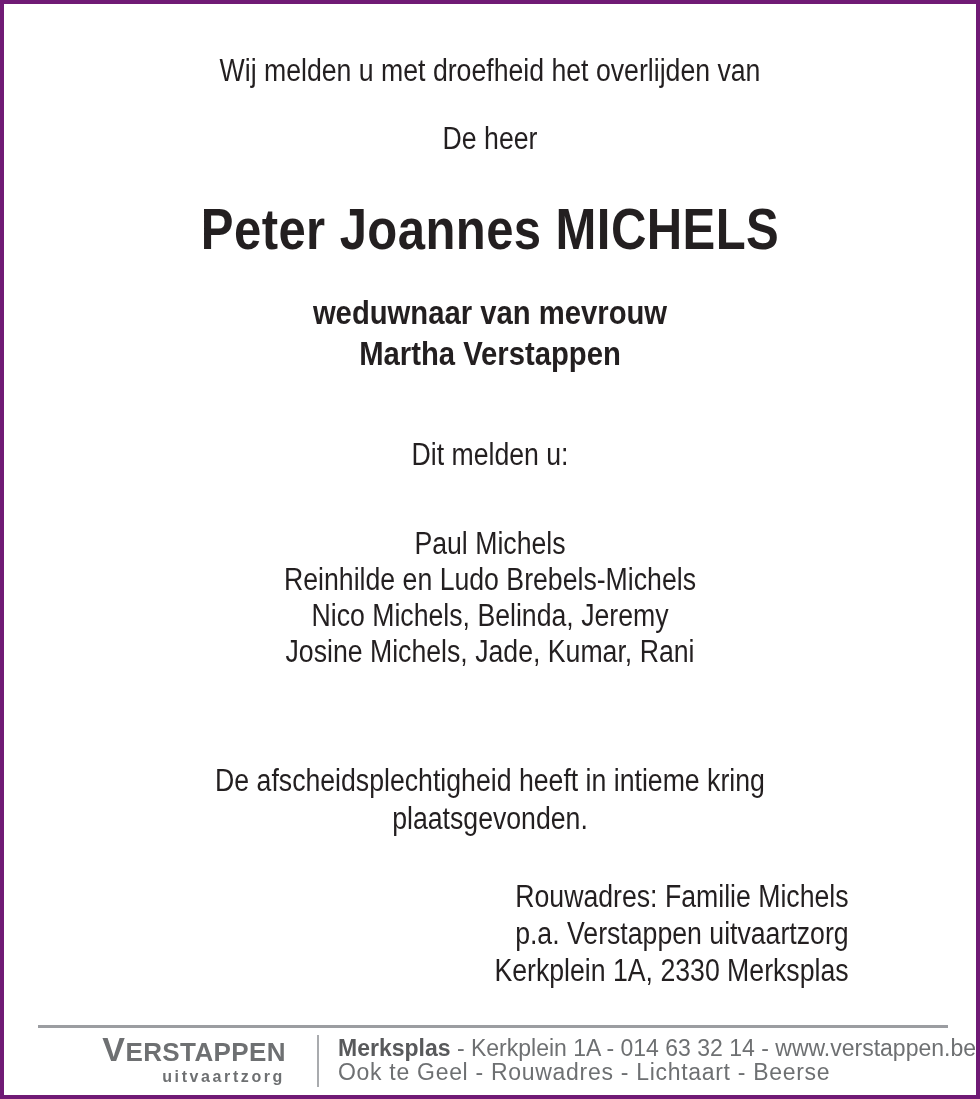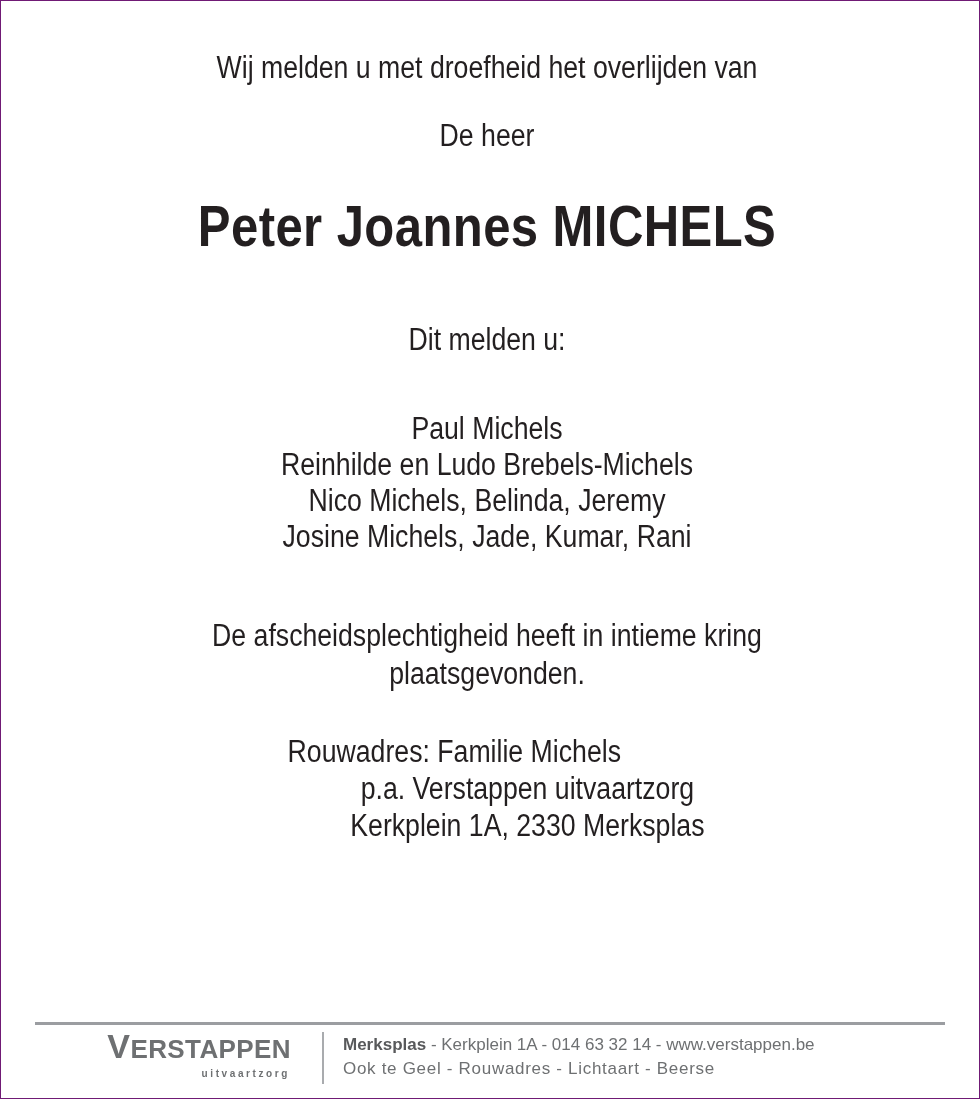--- a/index.html
+++ b/index.html
@@ -7,21 +7,21 @@
     margin: 0;
     padding: 0;
     background: #ffffff;
   }
   #card {
     position: relative;
     width: 980px;
     height: 1099px;
     box-sizing: border-box;
     background: #ffffff;
-    border: 1px solid #701a75;
+    border: 4px solid #701a75;
     overflow: hidden;
     font-family: "Liberation Sans Narrow", "Liberation Sans", "DejaVu Sans Condensed", sans-serif;
     color: #231f20;
   }
 
   
   #notice {
     position: absolute;
     left: 0;
     top: 0;
@@ -92,26 +92,26 @@
     line-height: 36px;
     font-weight: 400;
   }
   .survivors-block { margin-top: 52px; }
 
   .ceremony {
     font-size: 31px;
     line-height: 38px;
     font-weight: 400;
   }
-  .ceremony-block { margin-top: 62px; }
+  .ceremony-block { margin-top: 92px; }
 
   
   .address-block {
     margin-top: 40px;
-    text-align: center;
+    text-align: right;
     padding-left: 62px;
   }
   .addr-line {
     margin: 0;
     font-size: 31px;
     line-height: 37px;
     font-weight: 400;
     white-space: pre;
     font-stretch: condensed;
     transform: scaleX(0.86);
@@ -156,21 +156,21 @@
     white-space: pre;
   }
   #logo-wordmark .cap {
     font-size: 34px;
     line-height: 30px;
   }
   #logo-tagline {
     font-family: "Liberation Sans", sans-serif;
     font-weight: 700;
     color: #6e7072;
-    font-size: 10px;
+    font-size: 16px;
     line-height: 20px;
     letter-spacing: 2.6px;
     white-space: pre;
     padding-right: 1px;
   }
 
   #footer-divider {
     width: 2px;
     height: 52px;
     background: #a9abae;
@@ -179,21 +179,21 @@
     flex: 0 0 auto;
   }
 
   #footer-info {
     padding-left: 19px;
     padding-top: 4px;
     font-family: "Liberation Sans", sans-serif;
     color: #6e7072;
   }
   .finfo-line {
-    font-size: 17px;
+    font-size: 23px;
     line-height: 24px;
     white-space: pre;
     margin: 0;
   }
   .finfo-line .city {
     font-weight: 700;
     color: #58595b;
   }
   .finfo-line.secondary {
     letter-spacing: 0.7px;
@@ -205,20 +205,24 @@
 <div id="card">
 
   <div id="notice">
 
     <p class="line intro">Wij melden u met droefheid het overlijden van</p>
 
     <p class="line salutation">De heer</p>
 
     <p class="line fullname">Peter Joannes MICHELS</p>
 
+    <div>
+      <p class="line spouse">weduwnaar van mevrouw</p>
+      <p class="line spouse-name">Martha Verstappen</p>
+    </div>
 
 
     <p class="line announce-label">Dit melden u:</p>
 
     <div class="survivors-block">
       <p class="line survivor">Paul Michels</p>
       <p class="line survivor">Reinhilde en Ludo Brebels-Michels</p>
       <p class="line survivor">Nico Michels, Belinda, Jeremy</p>
       <p class="line survivor">Josine Michels, Jade, Kumar, Rani</p>
     </div>

